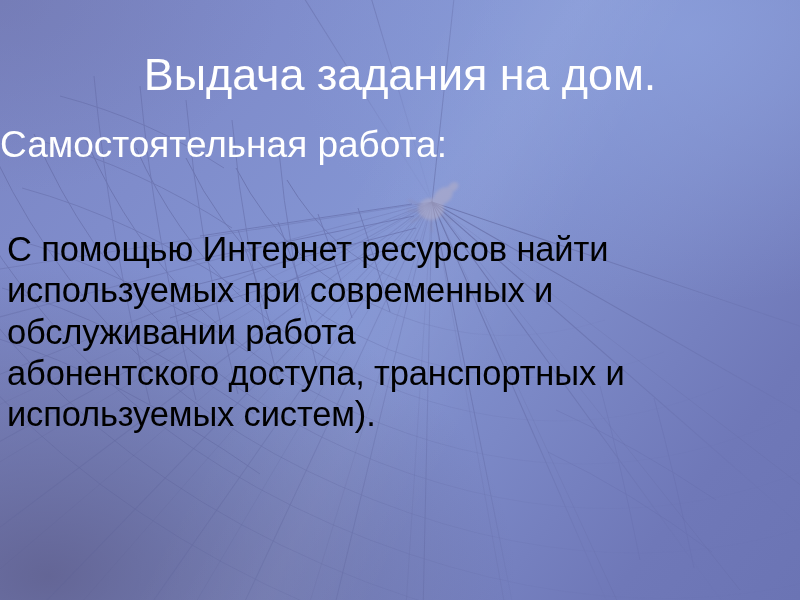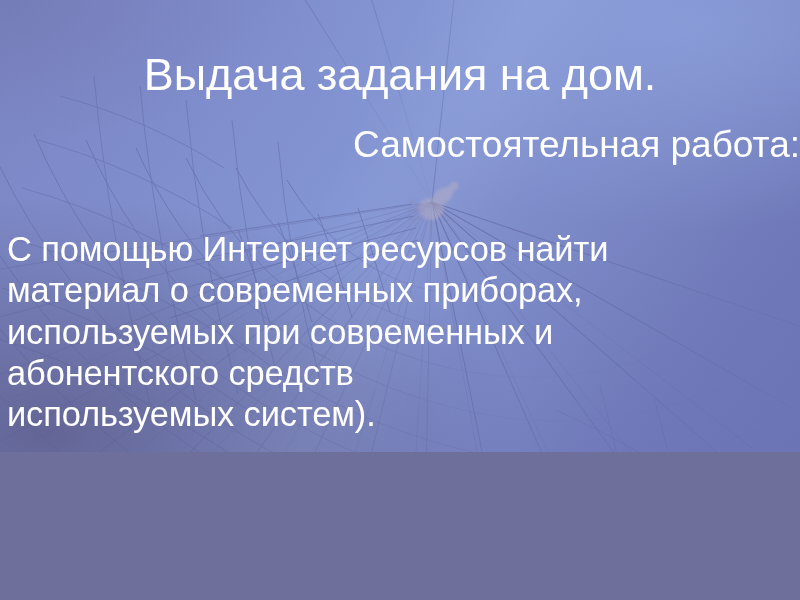--- a/index.html
+++ b/index.html
@@ -3,21 +3,21 @@
 <meta charset="utf-8">
 <style>
   html, body {
     margin: 0;
     padding: 0;
     background: #6e6f9a;
   }
   #slide {
     position: relative;
     width: 800px;
-    height: 452px;
+    height: 600px;
     overflow: hidden;
     font-family: "Liberation Sans", "DejaVu Sans", sans-serif;
     background: #7a84c0;
   }
   
   .bg-base {
     position: absolute;
     inset: 0;
     background:
       linear-gradient(128deg,
@@ -100,35 +100,35 @@
     font-weight: 400;
     line-height: 1.02;
     letter-spacing: -0.1px;
     white-space: nowrap;
   }
   .subtitle {
     position: absolute;
     left: 0;
     top: 126px;
     width: 800px;
-    text-align: right;
+    text-align: left;
     color: #ffffff;
     font-size: 37px;
     font-weight: 400;
     line-height: 1.02;
     white-space: nowrap;
   }
   .body-block {
     position: absolute;
     left: 7px;
     top: 229px;
     width: 786px;
   }
   .body-line {
-    color: #ffffff;
+    color: #000000;
     font-size: 34.5px;
     font-weight: 400;
     line-height: 41.3px;
     white-space: nowrap;
     letter-spacing: -0.15px;
   }
 </style>
 </head>
 <body>
 
@@ -260,21 +260,21 @@
   </svg>
 
   <div class="text-layer">
 
     <div class="title">Выдача задания на дом.</div>
 
     <div class="subtitle">Самостоятельная работа:</div>
 
     <div class="body-block">
       <div class="body-line">С помощью Интернет ресурсов найти</div>
-      <div class="body-line">материал о современных приборах,</div>
       <div class="body-line">используемых при современных и</div>
-      <div class="body-line">абонентского средств</div>
+      <div class="body-line">обслуживании работа</div>
+      <div class="body-line">абонентского доступа, транспортных и</div>
       <div class="body-line">используемых систем).</div>
     </div>
 
   </div>
 
 </div>
 
 </body></html>

